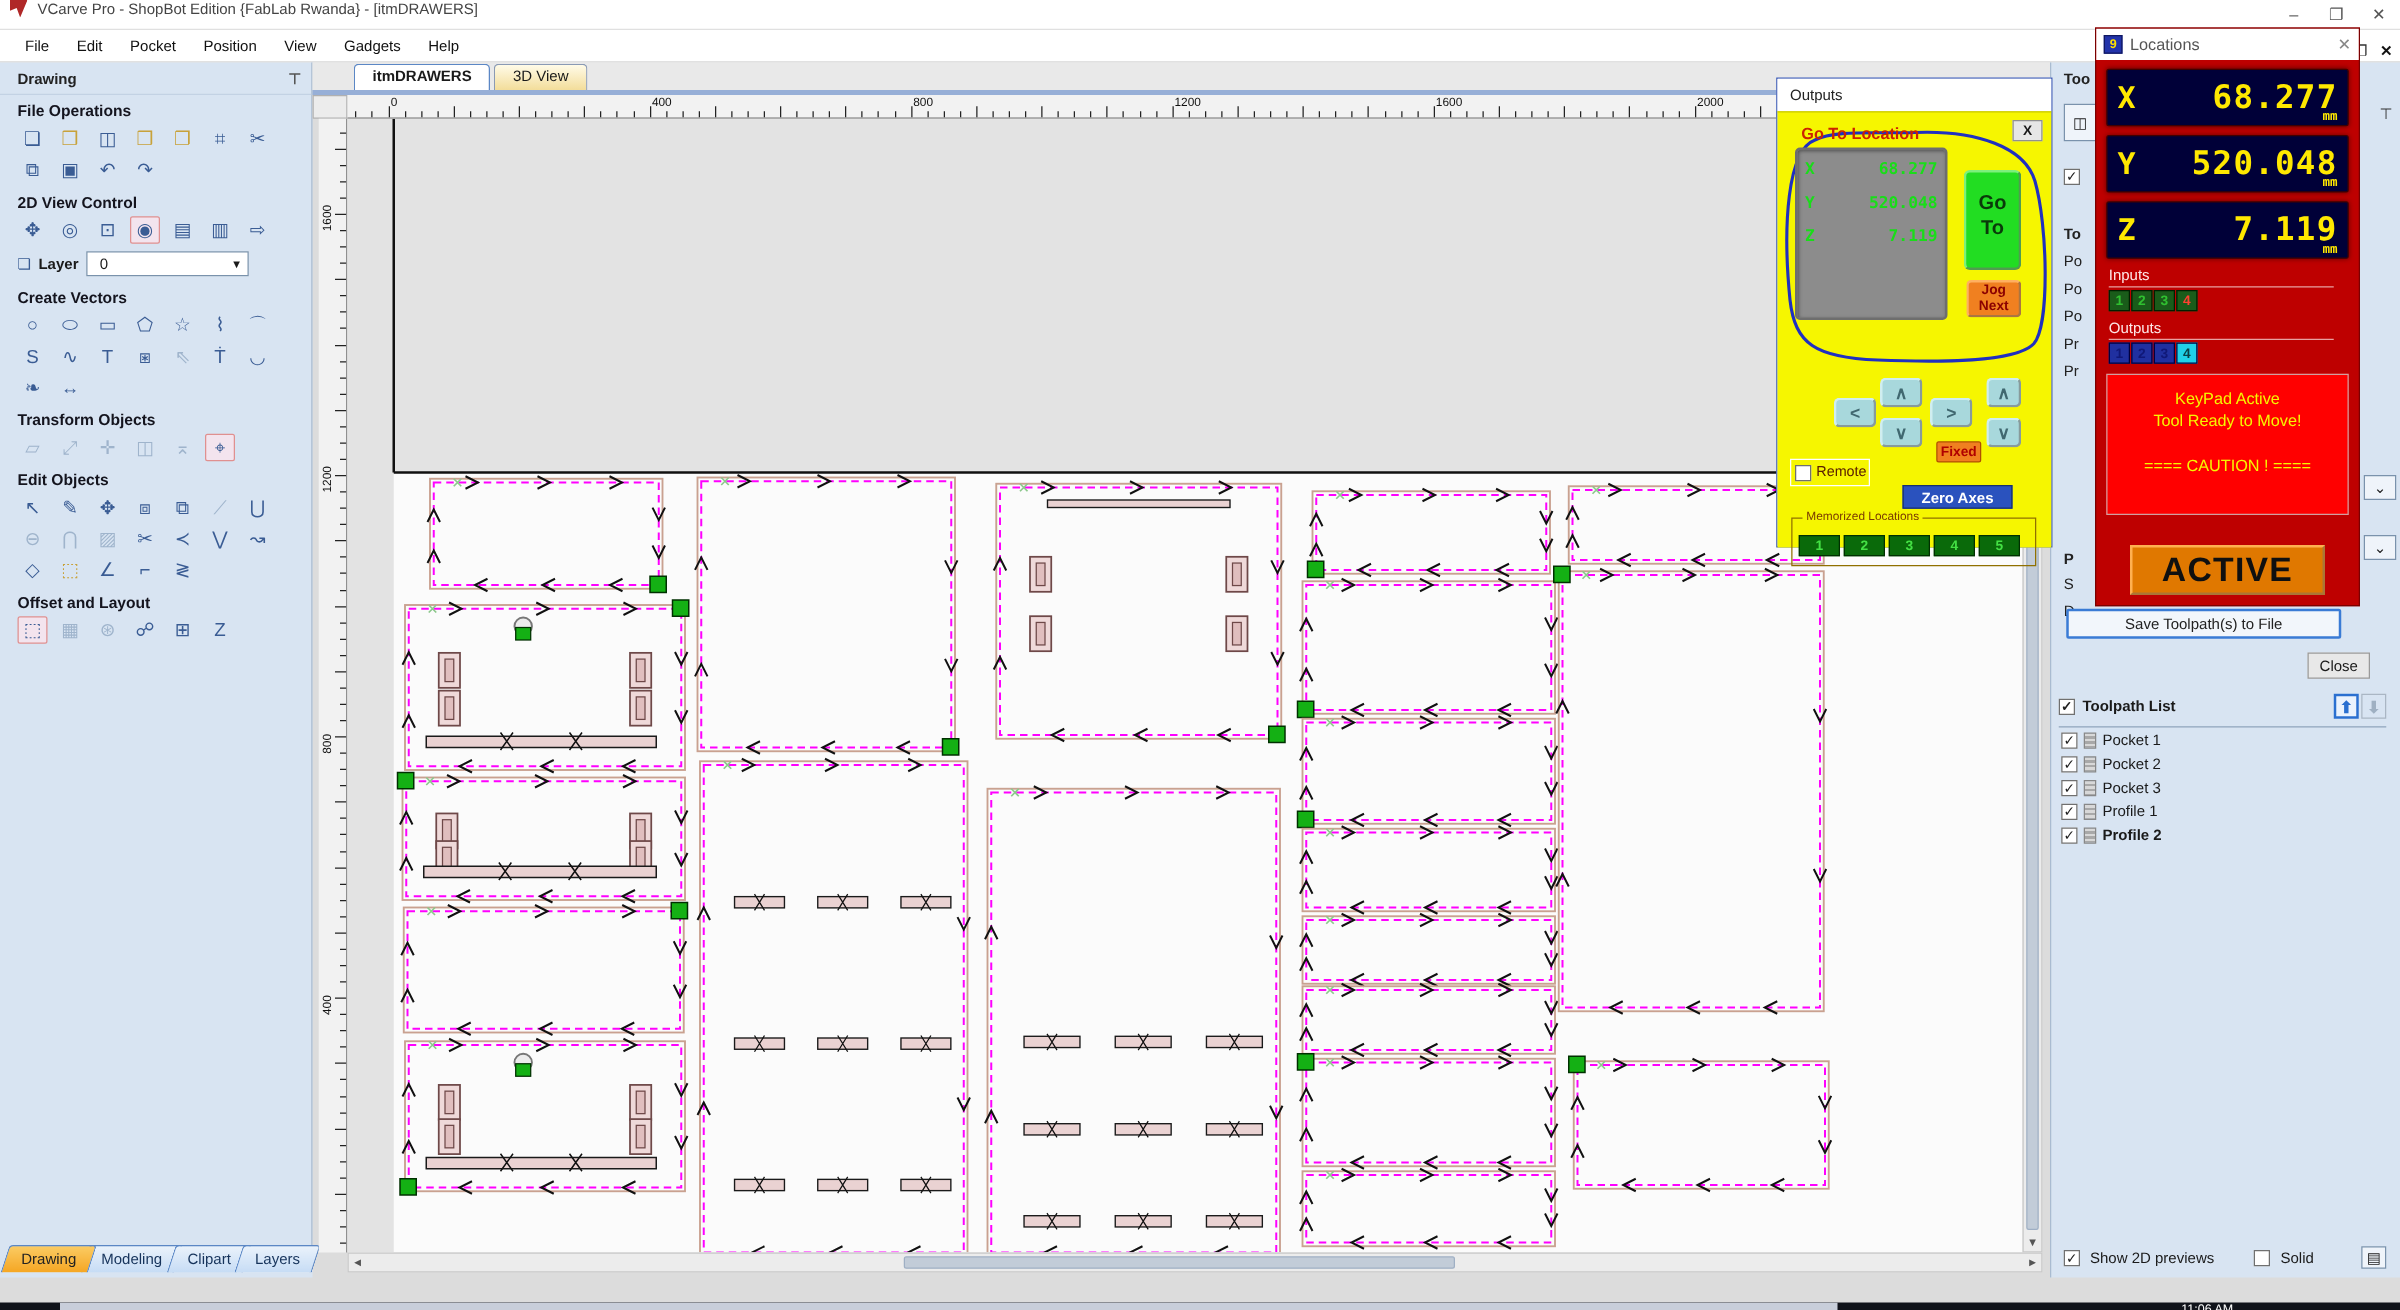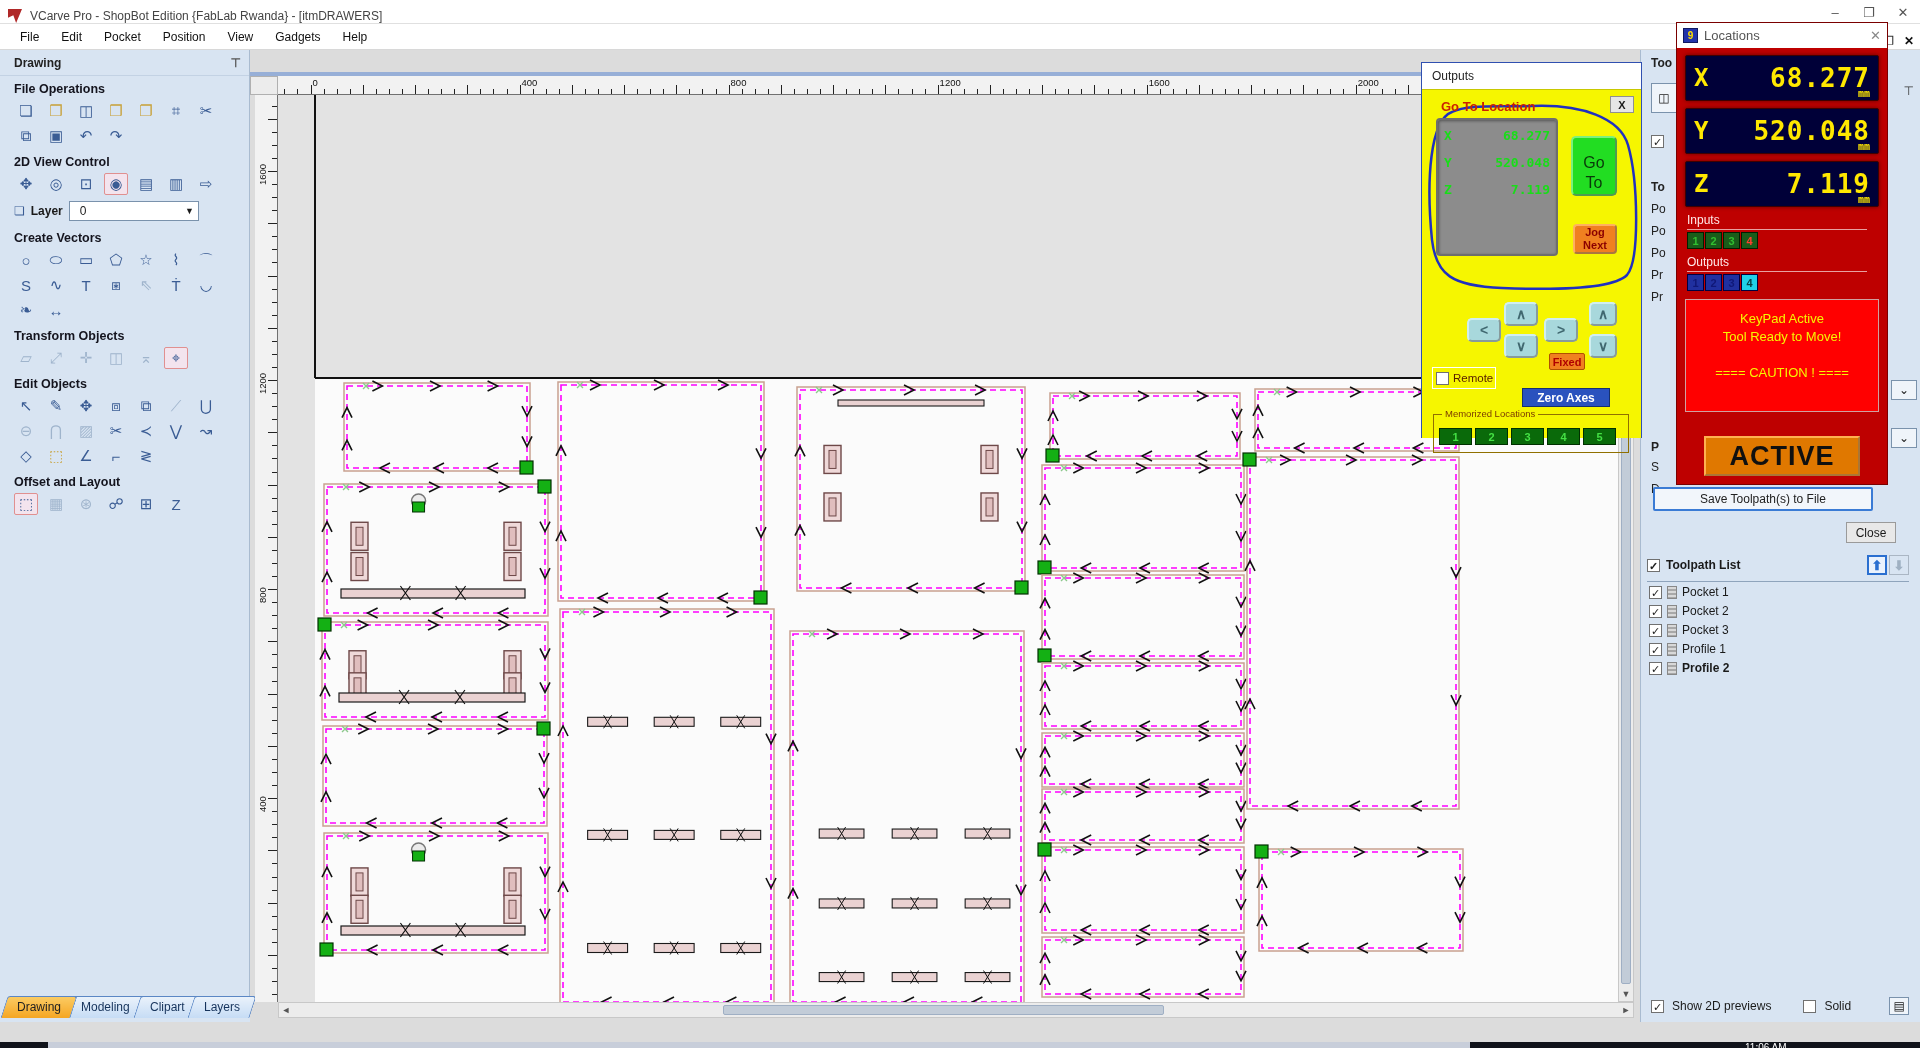--- a/index.html
+++ b/index.html
@@ -3,21 +3,21 @@
 <meta charset="utf-8">
 <style>
   * { margin:0; padding:0; box-sizing:border-box; }
   html,body { width:1920px; height:1048px; overflow:hidden; background:#D8E4F2;
               font-family:"Liberation Sans", sans-serif; font-size:12px; color:#1a1a1a; }
   .abs { position:absolute; }
   #screen { position:relative; width:1920px; height:1048px; background:#DCDCDC; }
 
   
   #titlebar { left:0; top:0; width:1920px; height:24px; background:#fff; border-bottom:1px solid #E0E0E0;
-              display:flex; align-items:flex-end; padding-left:8px; color:#444; }
+              display:flex; align-items:flex-start; padding-left:8px; color:#444; }
   #vclogo { width:14px; height:14px; margin-right:8px; background:#B02828;
             clip-path:polygon(0 0, 100% 0, 58% 100%, 38% 45%, 0 62%); }
   .wbtn { width:34px; height:22px; display:flex; align-items:center; justify-content:center; color:#555; font-size:13px; }
   #menubar { left:0; top:24px; width:1920px; height:26px; background:#fff; border-bottom:1px solid #D8D8D8;
              display:flex; align-items:center; padding-left:10px; gap:2px; }
   .menu-item { padding:4px 10px; color:#111; }
 
   
   #leftpanel { left:0; top:50px; width:250px; height:946px; background:#D8E4F2; border-right:1px solid #A9BBD0;
                display:flex; flex-direction:column; padding:0 0 0 0; }
@@ -95,22 +95,22 @@
   #keypad { left:1421px; top:62px; width:221px; height:376px; background:#FFFFFF; border:1px solid #3050B0; z-index:30; }
   #kp-title { height:26px; display:flex; align-items:center; padding-left:10px; color:#222; background:#fff; }
   #kp-body { position:relative; width:100%; height:349px; background:#F6F600; border-top:1px solid #C8C800; }
   #kp-goto-label { position:absolute; left:19px; top:9px; color:#CC2200; font-size:13px; font-weight:bold; }
   #kp-close { position:absolute; right:7px; top:6px; width:24px; height:17px; background:#E6E6E6; border:1px solid #909090;
               display:flex; align-items:center; justify-content:center; font-weight:bold; font-size:11px; }
   #kp-lcd { position:absolute; left:14px; top:28px; width:122px; height:138px; background:#8C8C8C; border:2px solid #6E6E6E;
             border-radius:4px; box-shadow:inset 1px 1px 3px #555; padding:8px 6px; color:#19DD19;
             font-family:"DejaVu Sans Mono", monospace; font-weight:bold; font-size:13px; }
   .kp-lcd-row { display:flex; justify-content:space-between; margin-bottom:12px; }
-  #kp-goto { position:absolute; left:149px; top:46px; width:46px; height:60px; background:#22DD22; border:2px outset #7CF07C;
-             border-radius:5px; color:#0A3A0A; font-weight:normal; font-size:16px; text-align:center; line-height:20px; padding-top:15px; }
+  #kp-goto { position:absolute; left:149px; top:46px; width:46px; height:80px; background:#22DD22; border:2px outset #7CF07C;
+             border-radius:5px; color:#0A3A0A; font-weight:bold; font-size:16px; text-align:center; line-height:20px; padding-top:15px; }
   #kp-jog { position:absolute; left:151px; top:134px; width:44px; height:30px; background:#F08020; border:2px outset #FFB060;
             border-radius:4px; color:#8B0000; font-weight:bold; font-size:11px; text-align:center; line-height:13px; }
   .kp-key { position:absolute; width:34px; height:24px; background:#A8D8DC; border:2px outset #D0EEF0; border-radius:5px;
             color:#406870; font-weight:bold; font-size:14px; display:flex; align-items:center; justify-content:center; }
   #kp-fixed { position:absolute; left:127px; top:263px; width:36px; height:17px; background:#F08020; border:1px solid #B05000;
               color:#B00000; font-weight:bold; font-size:11px; display:flex; align-items:center; justify-content:center; border-radius:2px; }
   #kp-remote { position:absolute; left:10px; top:277px; width:64px; height:22px; border:1px solid #FFFFFF;
                display:flex; align-items:center; gap:4px; padding-left:3px; color:#5A2000; font-size:11.5px; }
   #kp-zero { position:absolute; left:100px; top:298px; width:88px; height:19px; background:#2A52BE; color:#fff; font-weight:bold;
              display:flex; align-items:center; justify-content:center; font-size:12px; border:1px solid #16306E; }
@@ -280,20 +280,24 @@
         </div>
       </div>
   </div>
   <div class="abs" id="docktabs">
       <span class="dtab active"><span>Drawing</span></span>
       <span class="dtab"><span>Modeling</span></span>
       <span class="dtab"><span>Clipart</span></span>
       <span class="dtab"><span>Layers</span></span>
     </div>
 
+  <div class="abs" id="tabsrow">
+      <span class="vtab active">itmDRAWERS</span>
+      <span class="vtab yellow">3D View</span>
+    </div>
   <div class="abs" id="blueband"></div>
   <div class="abs" id="ruler-corner"></div>
   <div class="abs" id="rulertop">
       <span class="tick" style="left: 6.4px; bottom: 0px; width: 1px; height: 5px;"></span>
       <span class="tick" style="left: 19.4px; bottom: 0px; width: 1px; height: 5px;"></span>
       <span class="tick" style="left: 32.5px; bottom: 0px; width: 1px; height: 9px;"></span>
       <span class="tick" style="left: 45.6px; bottom: 0px; width: 1px; height: 5px;"></span>
       <span class="tick" style="left: 58.6px; bottom: 0px; width: 1px; height: 5px;"></span>
       <span class="tick" style="left: 71.7px; bottom: 0px; width: 1px; height: 5px;"></span>
       <span class="tick" style="left: 84.8px; bottom: 0px; width: 1px; height: 9px;"></span>

